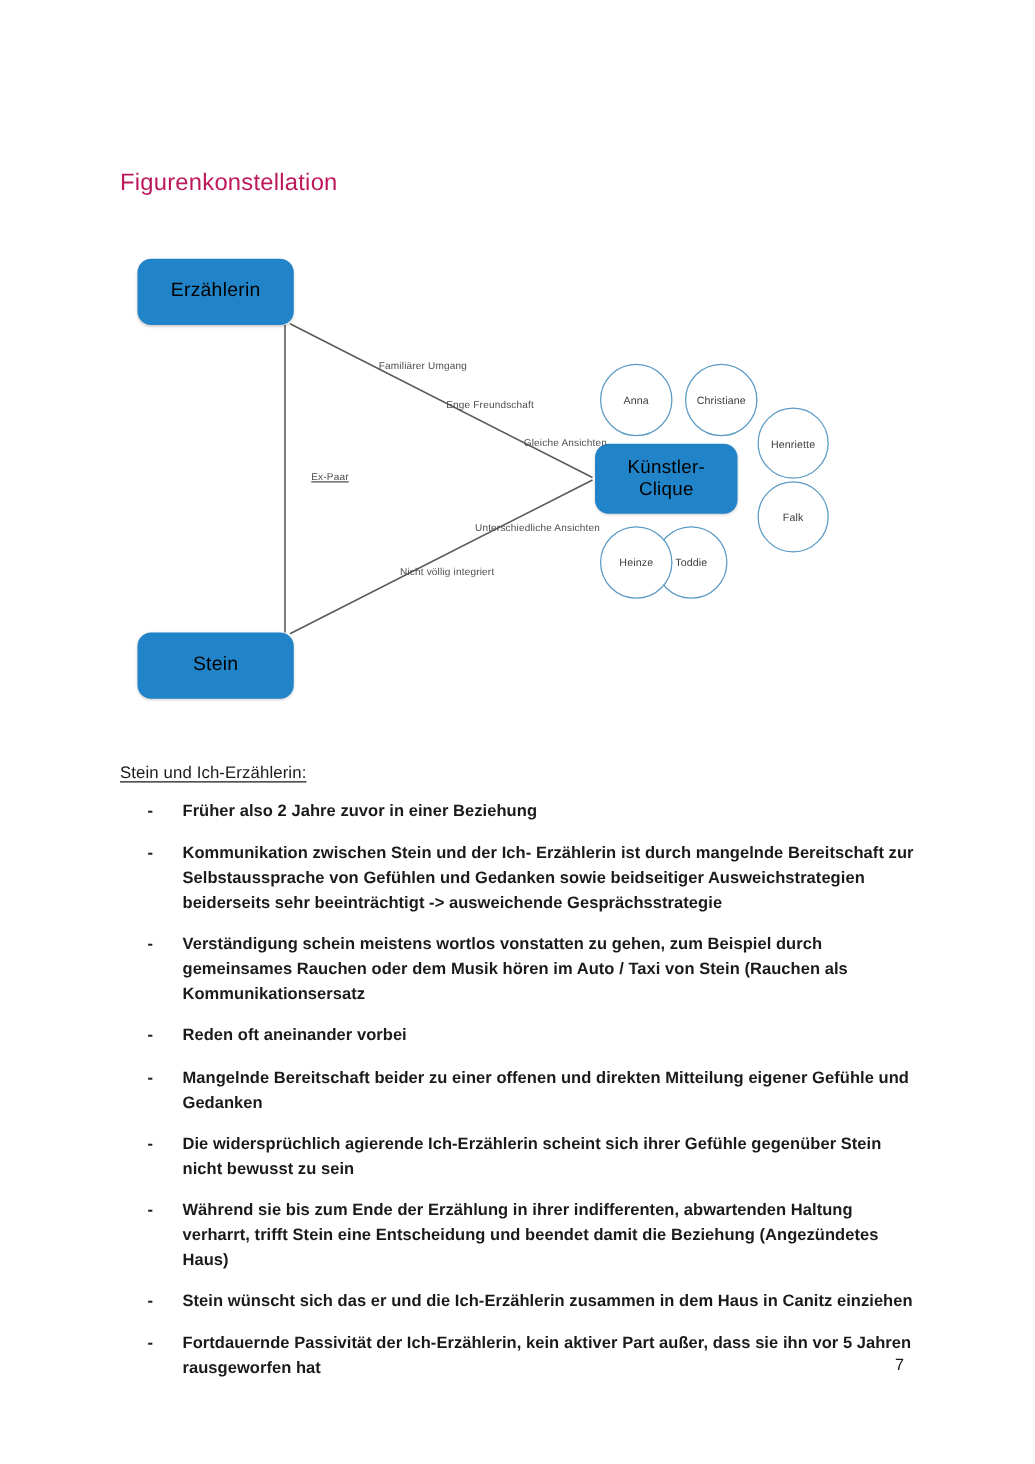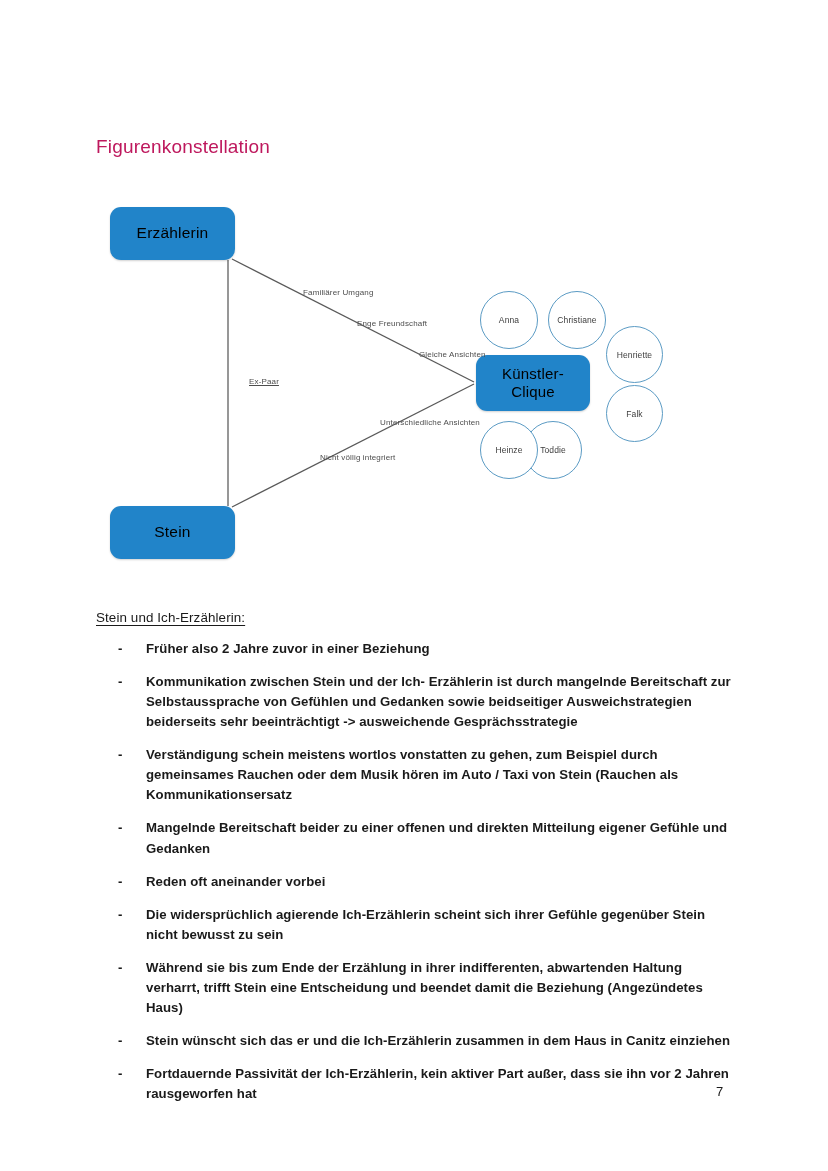--- a/index.html
+++ b/index.html
@@ -175,22 +175,22 @@
   <div class="edge-label" style="left:279px; top:453px;">Nicht völlig integriert</div>
 </div>
 
 <div id="body-text">
   <div id="section-heading">Stein und Ich-Erzählerin:</div>
 
   <ul class="bullets">
     <li>Früher also 2 Jahre zuvor in einer Beziehung</li>
     <li>Kommunikation zwischen Stein und der Ich- Erzählerin ist durch mangelnde Bereitschaft zur Selbstaussprache von Gefühlen und Gedanken sowie beidseitiger Ausweichstrategien beiderseits sehr beeinträchtigt -&gt; ausweichende Gesprächsstrategie</li>
     <li>Verständigung schein meistens wortlos vonstatten zu gehen, zum Beispiel durch gemeinsames Rauchen oder dem Musik hören im Auto / Taxi von Stein (Rauchen als Kommunikationsersatz</li>
+    <li>Reden oft aneinander vorbei</li>
     <li>Mangelnde Bereitschaft beider zu einer offenen und direkten Mitteilung eigener Gefühle und Gedanken</li>
-    <li>Reden oft aneinander vorbei</li>
     <li>Die widersprüchlich agierende Ich-Erzählerin scheint sich ihrer Gefühle gegenüber Stein nicht bewusst zu sein</li>
     <li>Während sie bis zum Ende der Erzählung in ihrer indifferenten, abwartenden Haltung verharrt, trifft Stein eine Entscheidung und beendet damit die Beziehung (Angezündetes Haus)</li>
     <li>Stein wünscht sich das er und die Ich-Erzählerin zusammen in dem Haus in Canitz einziehen</li>
-    <li>Fortdauernde Passivität der Ich-Erzählerin, kein aktiver Part außer, dass sie ihn vor 2 Jahren rausgeworfen hat</li>
+    <li>Fortdauernde Passivität der Ich-Erzählerin, kein aktiver Part außer, dass sie ihn vor 5 Jahren rausgeworfen hat</li>
   </ul>
 </div>
 
 <div id="page-number">7</div>
 
 </body></html>

